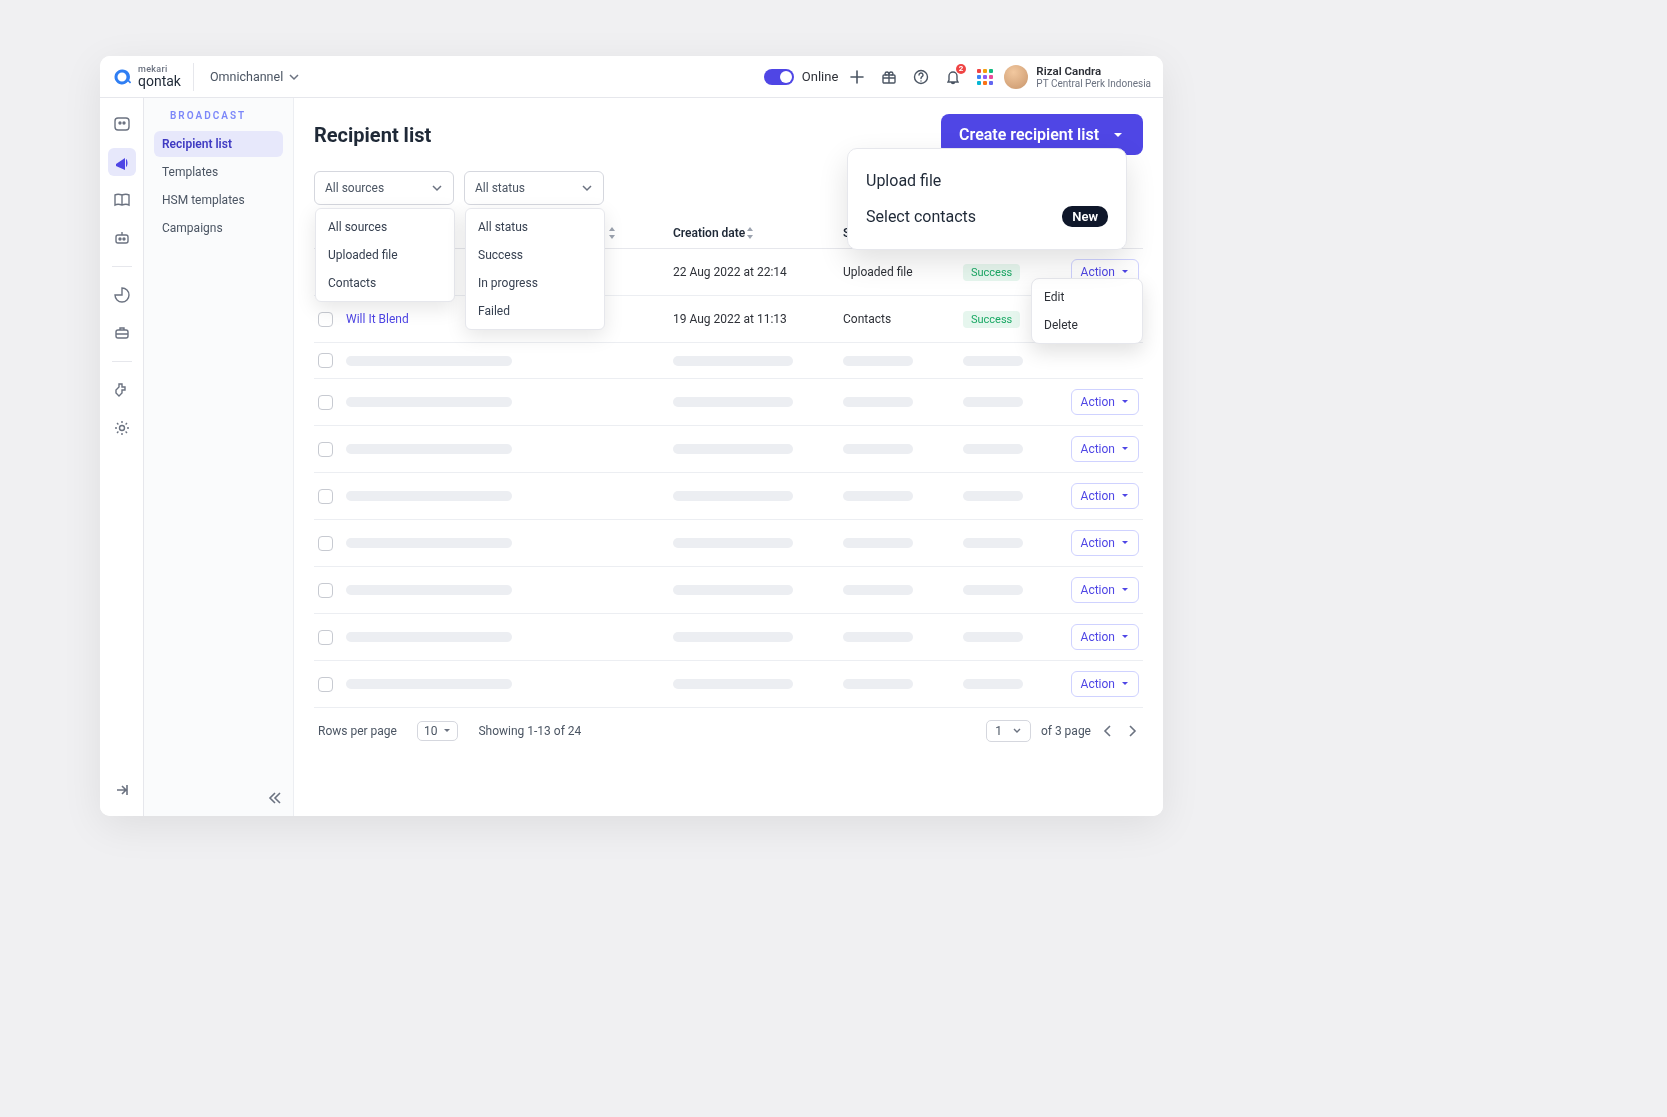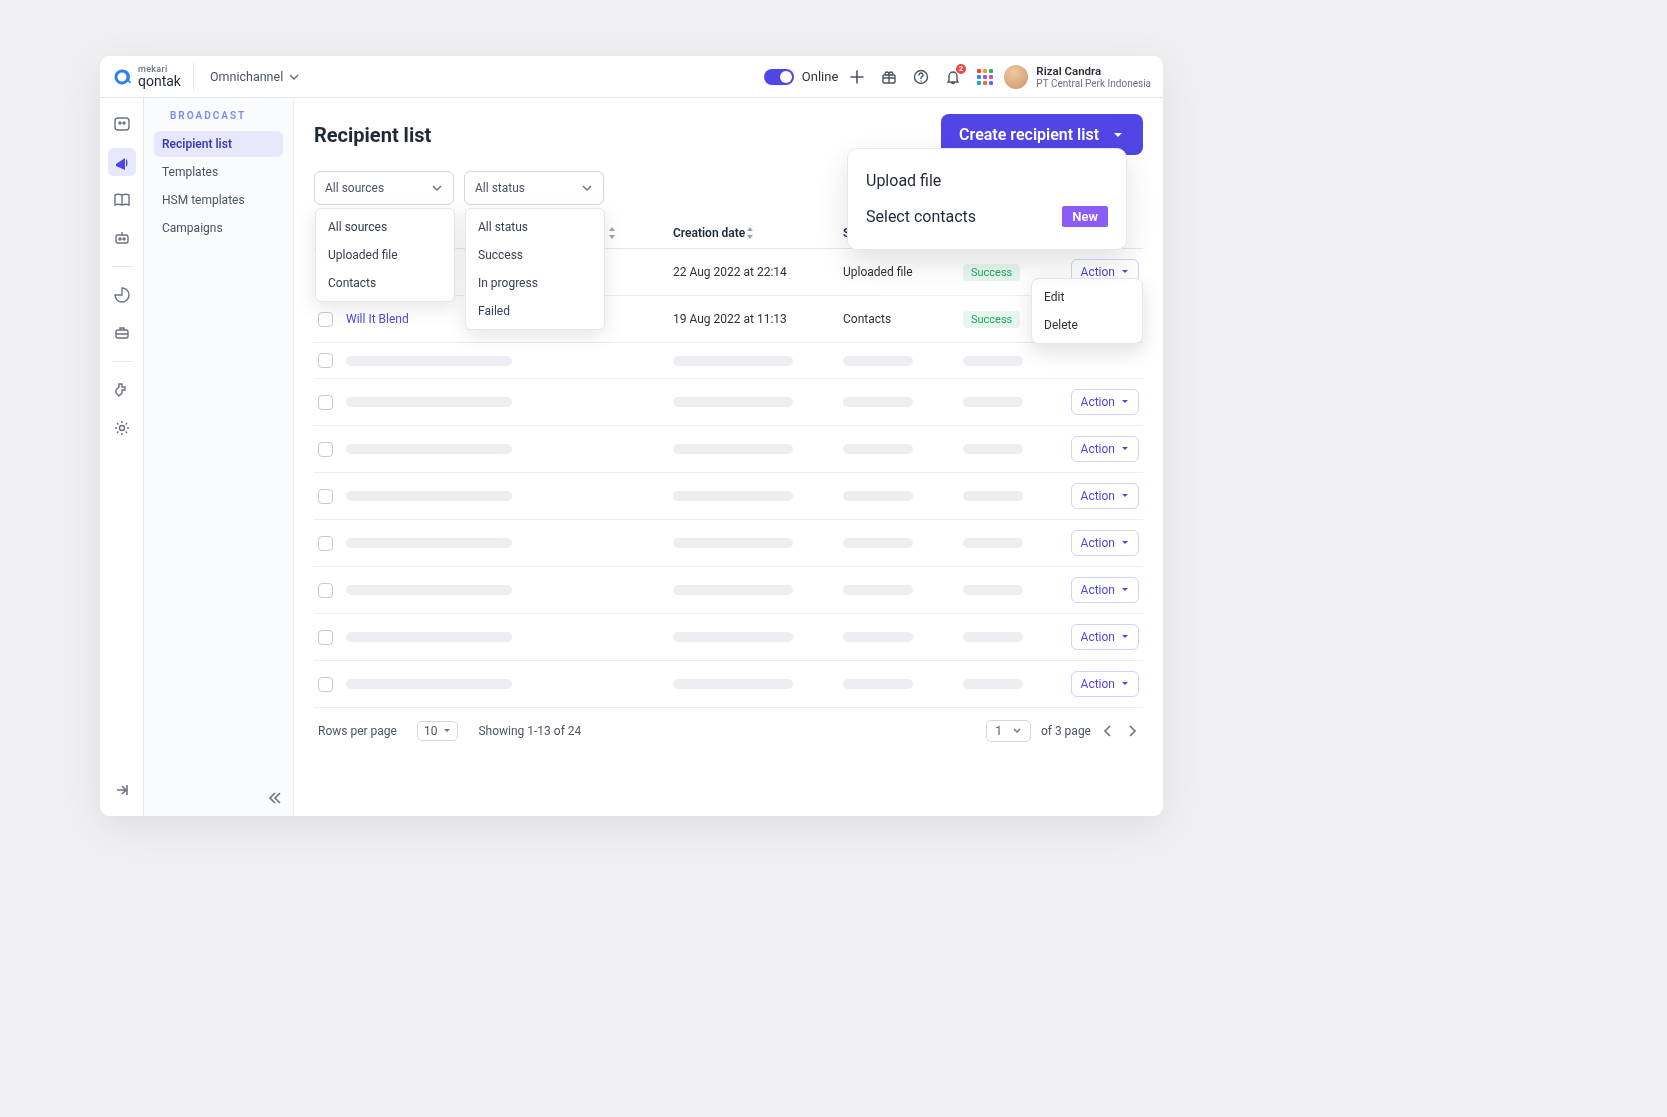--- a/index.html
+++ b/index.html
@@ -70,21 +70,21 @@
 
 .paging{display:flex; align-items:center; padding:12px 4px; font-size:12px; color:#4b5563; gap:20px;}
 .paging .mini-select{border:1px solid #d5d7de; border-radius:5px; padding:2px 6px; display:inline-flex; align-items:center; gap:6px;}
 .paging .right{margin-left:auto; display:flex; align-items:center; gap:10px;}
 .pg-sel{border:1px solid #d5d7de; border-radius:5px; padding:3px 8px; display:inline-flex; align-items:center; gap:10px;}
 .chev{width:14px;height:14px;color:#6b7280;}
 .sort-icon{width:10px;height:12px;}
 
 .create-pop{position:absolute; top:50px; right:36px; width:280px; background:#fff; border:1px solid #e6e7ec; border-radius:10px; box-shadow:0 12px 30px rgba(0,0,0,.12); padding:14px 16px; z-index:6;}
 .create-item{display:flex; align-items:center; justify-content:space-between; padding:8px 2px; font-size:16px; color:#1f2937; cursor:pointer;}
-.badge-new{background:#8b5cf6; color:#fff; font-size:13px; font-weight:600; padding:3px 10px; border-radius:2px;}
+.badge-new{background:#0f172a; color:#fff; font-size:13px; font-weight:600; padding:3px 10px; border-radius:10px;}
 
 .action-menu{position:absolute; right:20px; top:180px; width:112px; background:#fff; border:1px solid #e6e7ec; border-radius:8px; box-shadow:0 8px 20px rgba(0,0,0,.12); padding:4px 0; z-index:5;}
 .action-menu-item{padding:7px 12px; font-size:12px; cursor:pointer;}
 svg{display:block;}
 </style>
 </head>
 <body>
 
 <div class="app-window">
 

